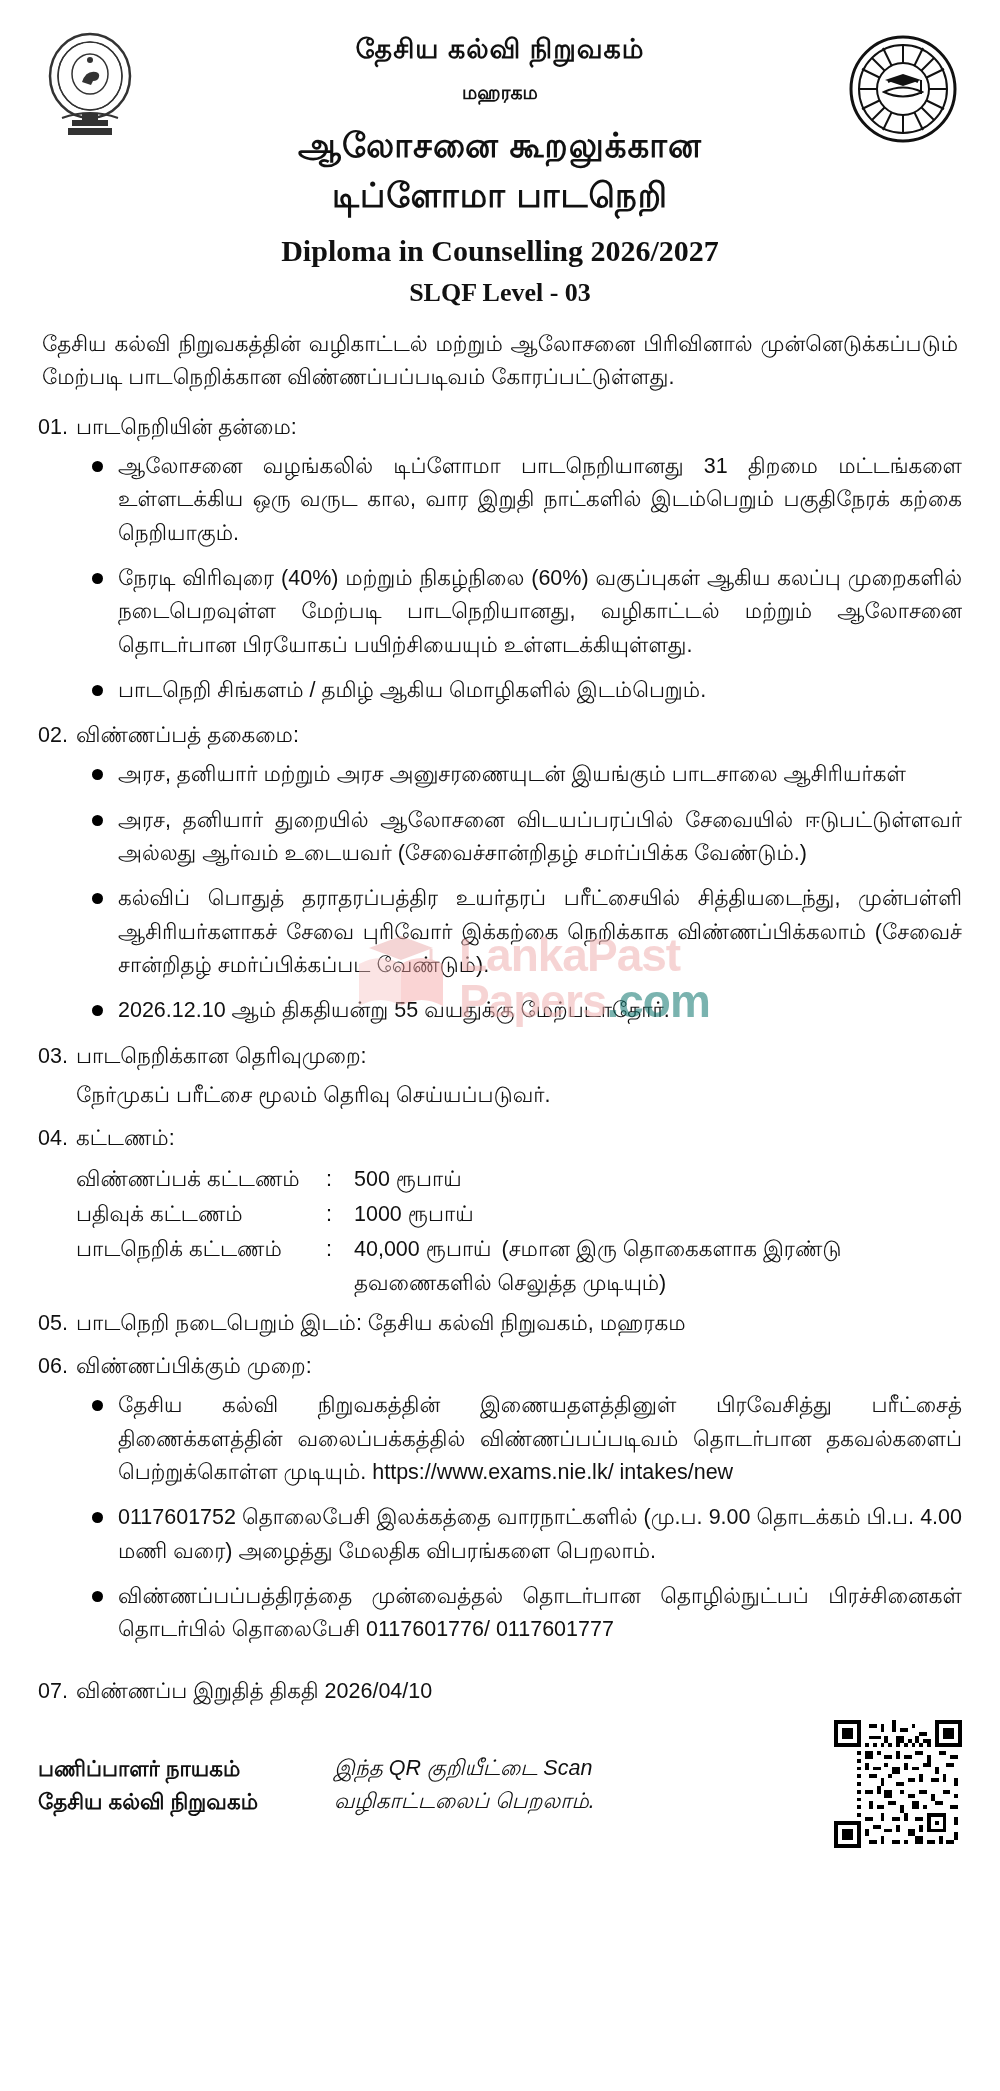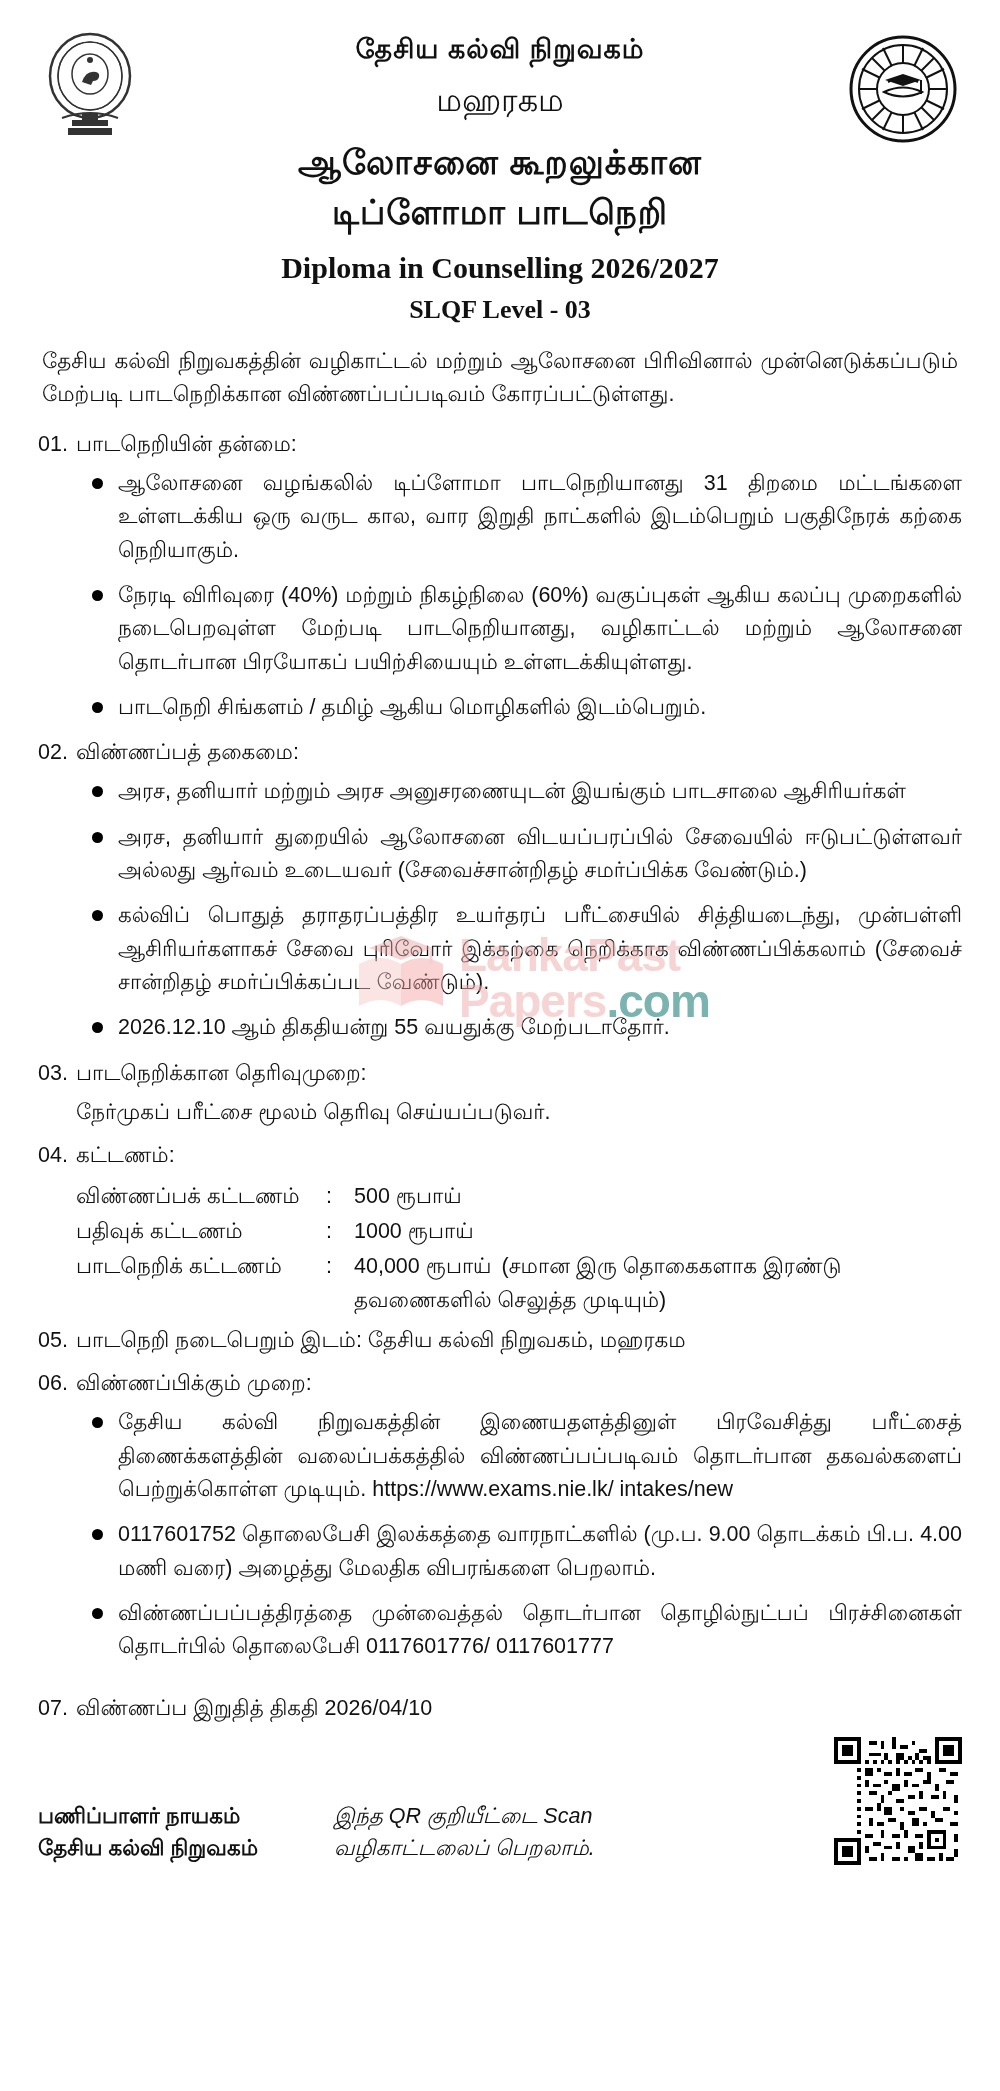--- a/index.html
+++ b/index.html
@@ -31,24 +31,24 @@
   .crest-left{left:30px;}
   .crest-right{right:30px;top:22px;width:110px;height:110px;}
   .hdr-line1{
     font-size:27px;
     letter-spacing:1px;
     margin:4px 0 14px 0;
     font-family:"Liberation Sans", sans-serif;
     font-weight:600;
   }
   .hdr-line2{
-    font-size:32px;
+    font-size:19px;
     margin:0 0 20px 0;
     font-family:"Liberation Sans", sans-serif;
-    font-weight:400;
+    font-weight:700;
   }
   .hdr-big1, .hdr-big2{
     font-size:34px;
     font-weight:bold;
     letter-spacing:1px;
     margin:0 0 6px 0;
     font-family:"Liberation Sans", sans-serif;
   }
   .hdr-big2{margin-bottom:14px;}
   .hdr-eng{
@@ -124,21 +124,21 @@
   
   .footer{
     position:relative;
     padding:6px 26px 24px 26px;
     font-family:"Liberation Sans", sans-serif;
     font-size:21.5px;
   }
   .deadline{margin:4px 0 14px 0;}
   .foot-cols{
     display:flex;
-    align-items:flex-end;
+    align-items:center;
     gap:16px;
   }
   .foot-left{
     width:280px;
     font-weight:bold;
     line-height:1.5;
     padding-top:4px;
   }
   .foot-mid{
     flex:1;

